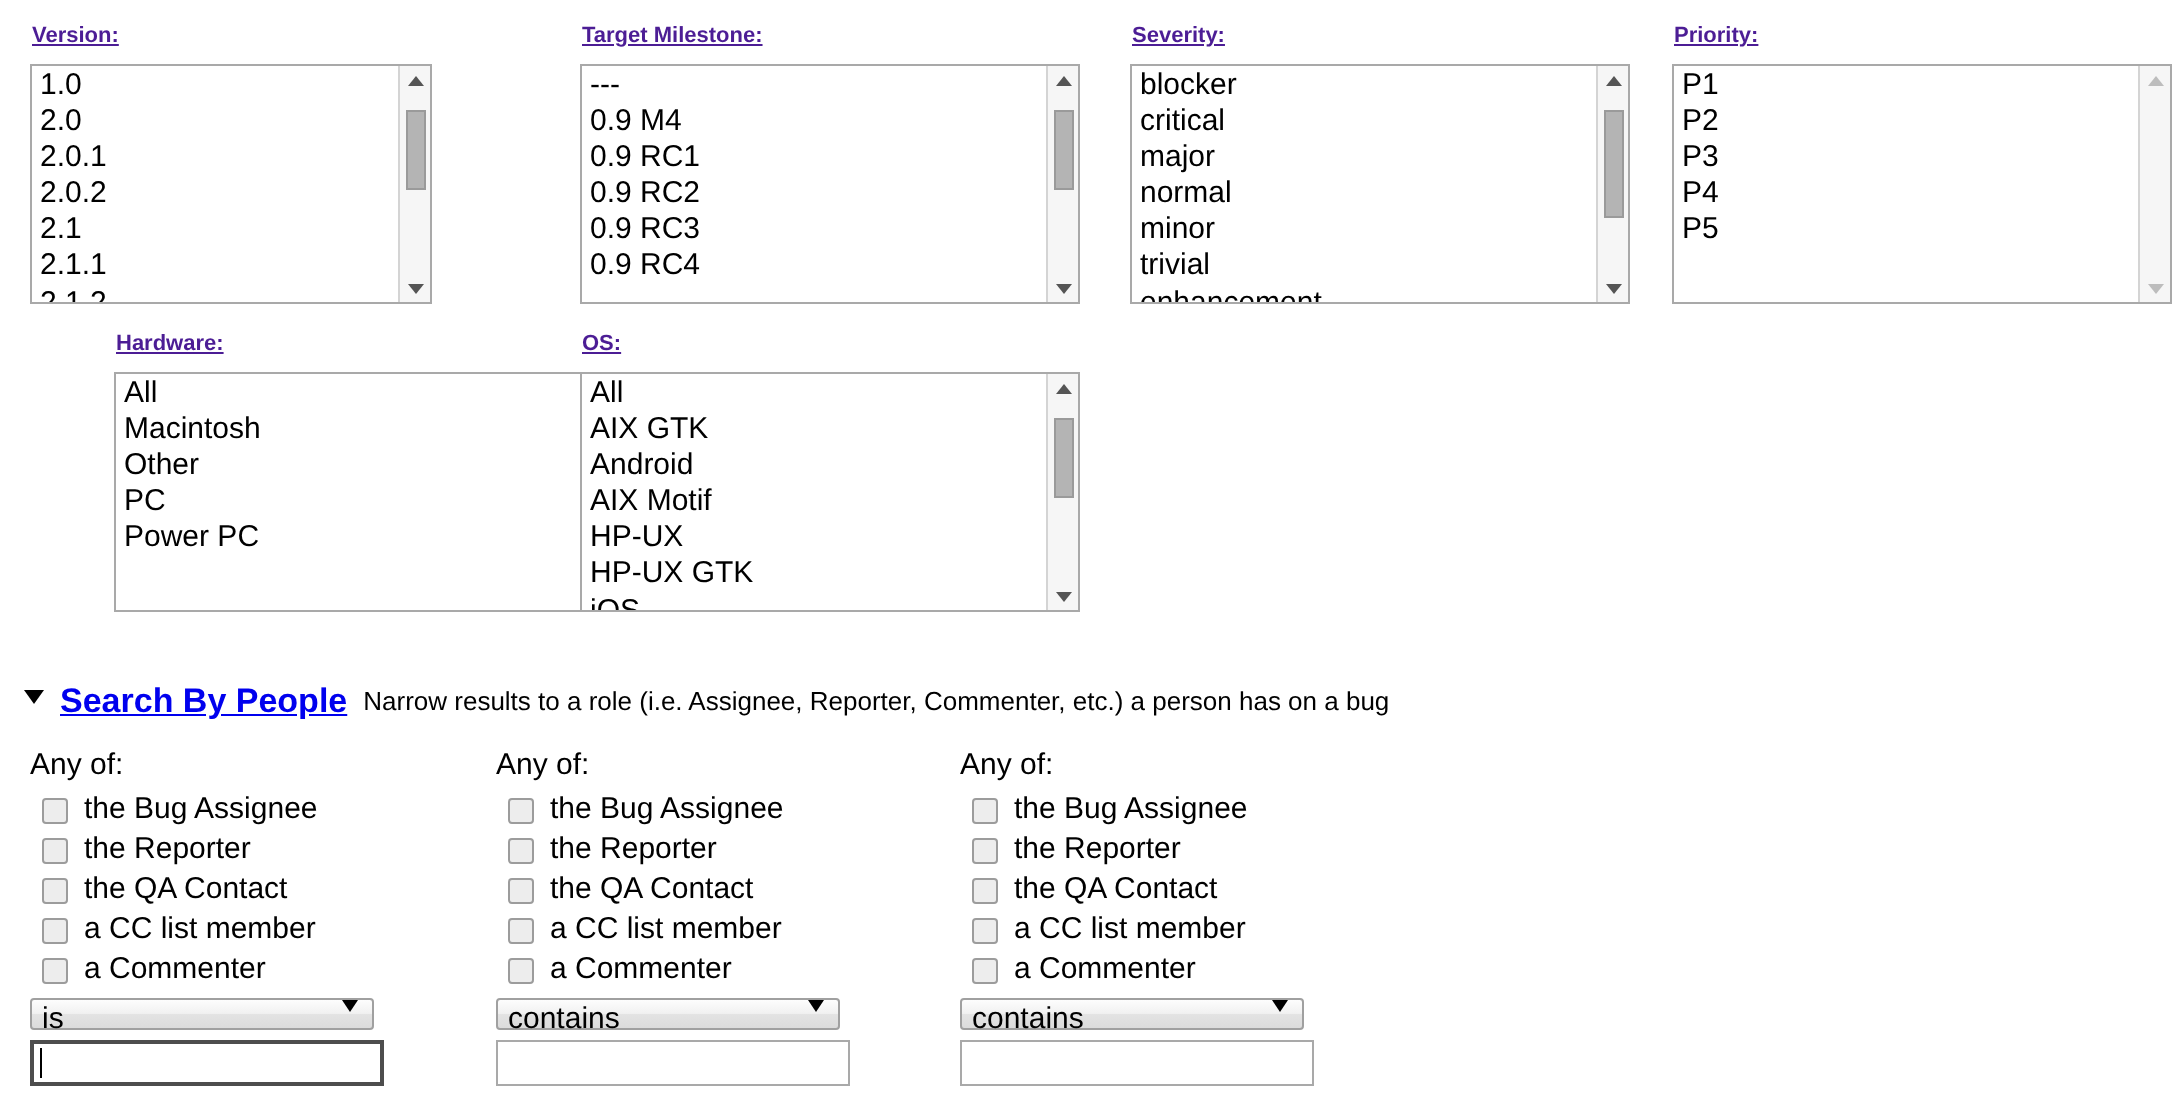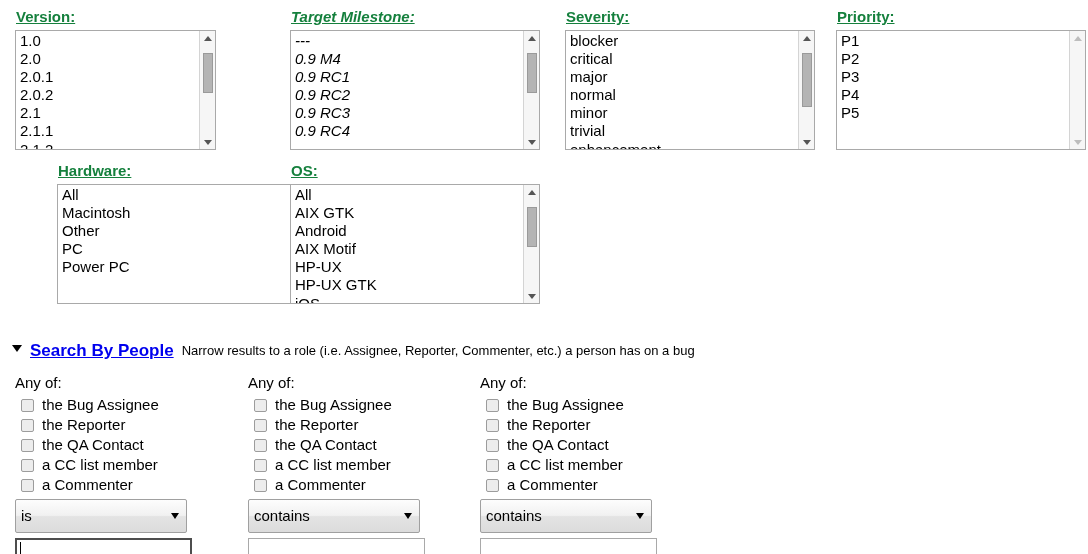--- a/index.html
+++ b/index.html
@@ -21,22 +21,22 @@
   
   .field-row {
     display: flex;
     align-items: flex-start;
   }
   .field-col { position: relative; }
 
   .field-label {
     display: inline-block;
     font-weight: bold;
-    font-size: 15px;
-    color: #15803d;
+    font-size: 11px;
+    color: #4c1d95;
     text-decoration: underline;
     margin: 0 0 5px 1px;
     cursor: pointer;
     line-height: 17px;
   }
 
   
   .listbox {
     position: relative;
     border: 1px solid #a9a9a9;
@@ -155,26 +155,26 @@
   .cblabel {
     font-size: 15px;
     line-height: 18px;
     color: #000;
     cursor: default;
     white-space: nowrap;
   }
 
   .selectbox {
     position: relative;
-    height: 34px;
+    height: 16px;
     border: 1px solid #a0a0a0;
     border-radius: 2px;
     background: linear-gradient(to bottom, #fdfdfd 0%, #f1f1f1 48%, #e3e3e3 52%, #dcdcdc 100%);
     display: flex;
-    align-items: center;
+    align-items: flex-start;
     cursor: pointer;
     margin-top: 4px;
   }
   .selectbox .sv {
     font-size: 15px;
     padding-left: 5px;
     color: #000;
     line-height: 20px;
     white-space: nowrap;
     overflow: hidden;
@@ -239,21 +239,21 @@
               <i></i>
             </div>
           <div class="thumb" style="top:22px; height:40px;"></div>
           <div class="arrow down">
               <i></i>
             </div>
         </div>
       </div>
     </div>
 
-    <div class="field-col" style="width:250px; margin-right:25px;font-style:italic;">
+    <div class="field-col" style="width:250px; margin-right:25px;">
       <span class="field-label">Target Milestone:</span>
       <div class="listbox" style="width:250px;">
         <div class="options">
           <div class="opt">---</div>
           <div class="opt">0.9 M4</div>
           <div class="opt">0.9 RC1</div>
           <div class="opt">0.9 RC2</div>
           <div class="opt">0.9 RC3</div>
           <div class="opt">0.9 RC4</div>
         </div>

